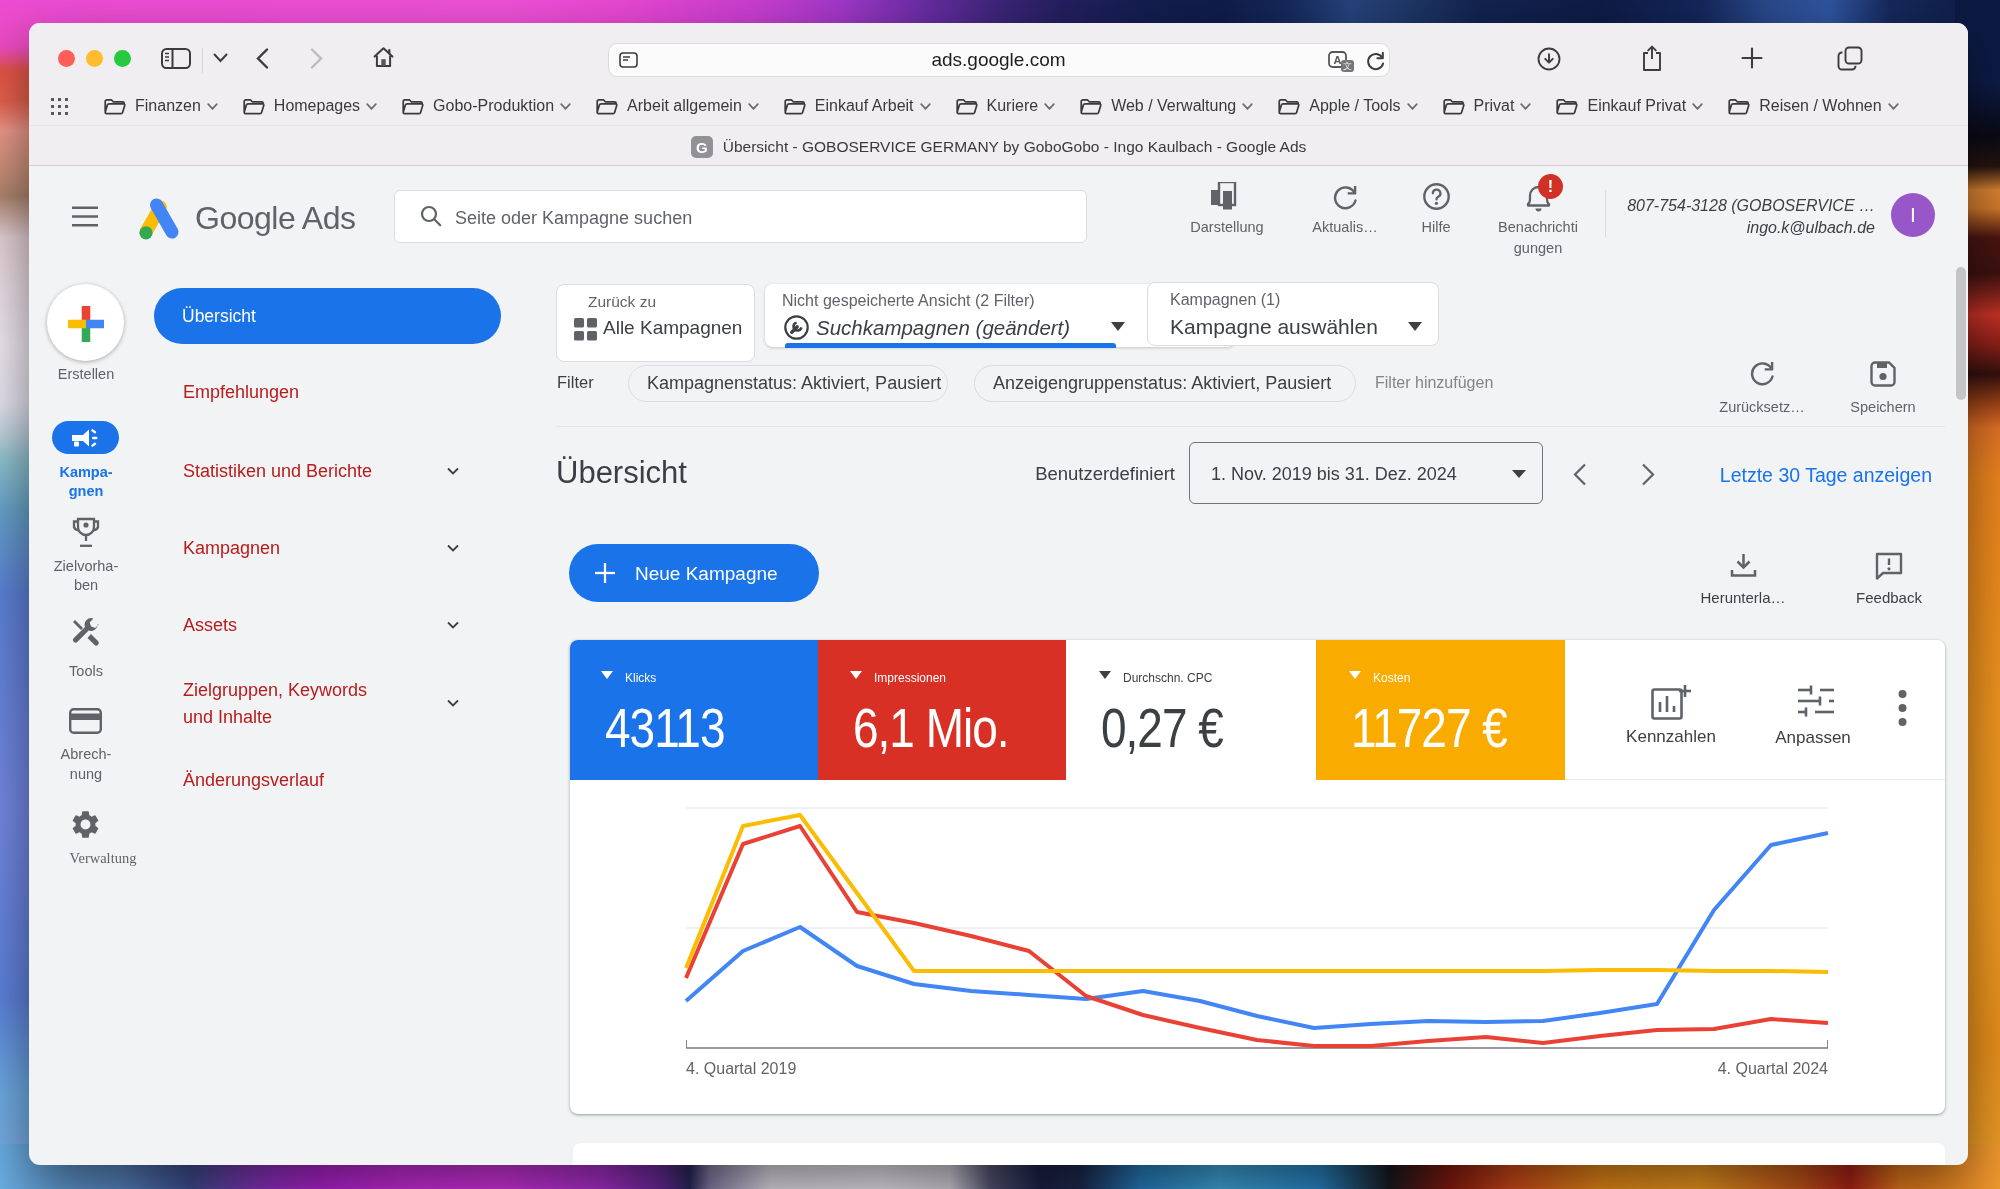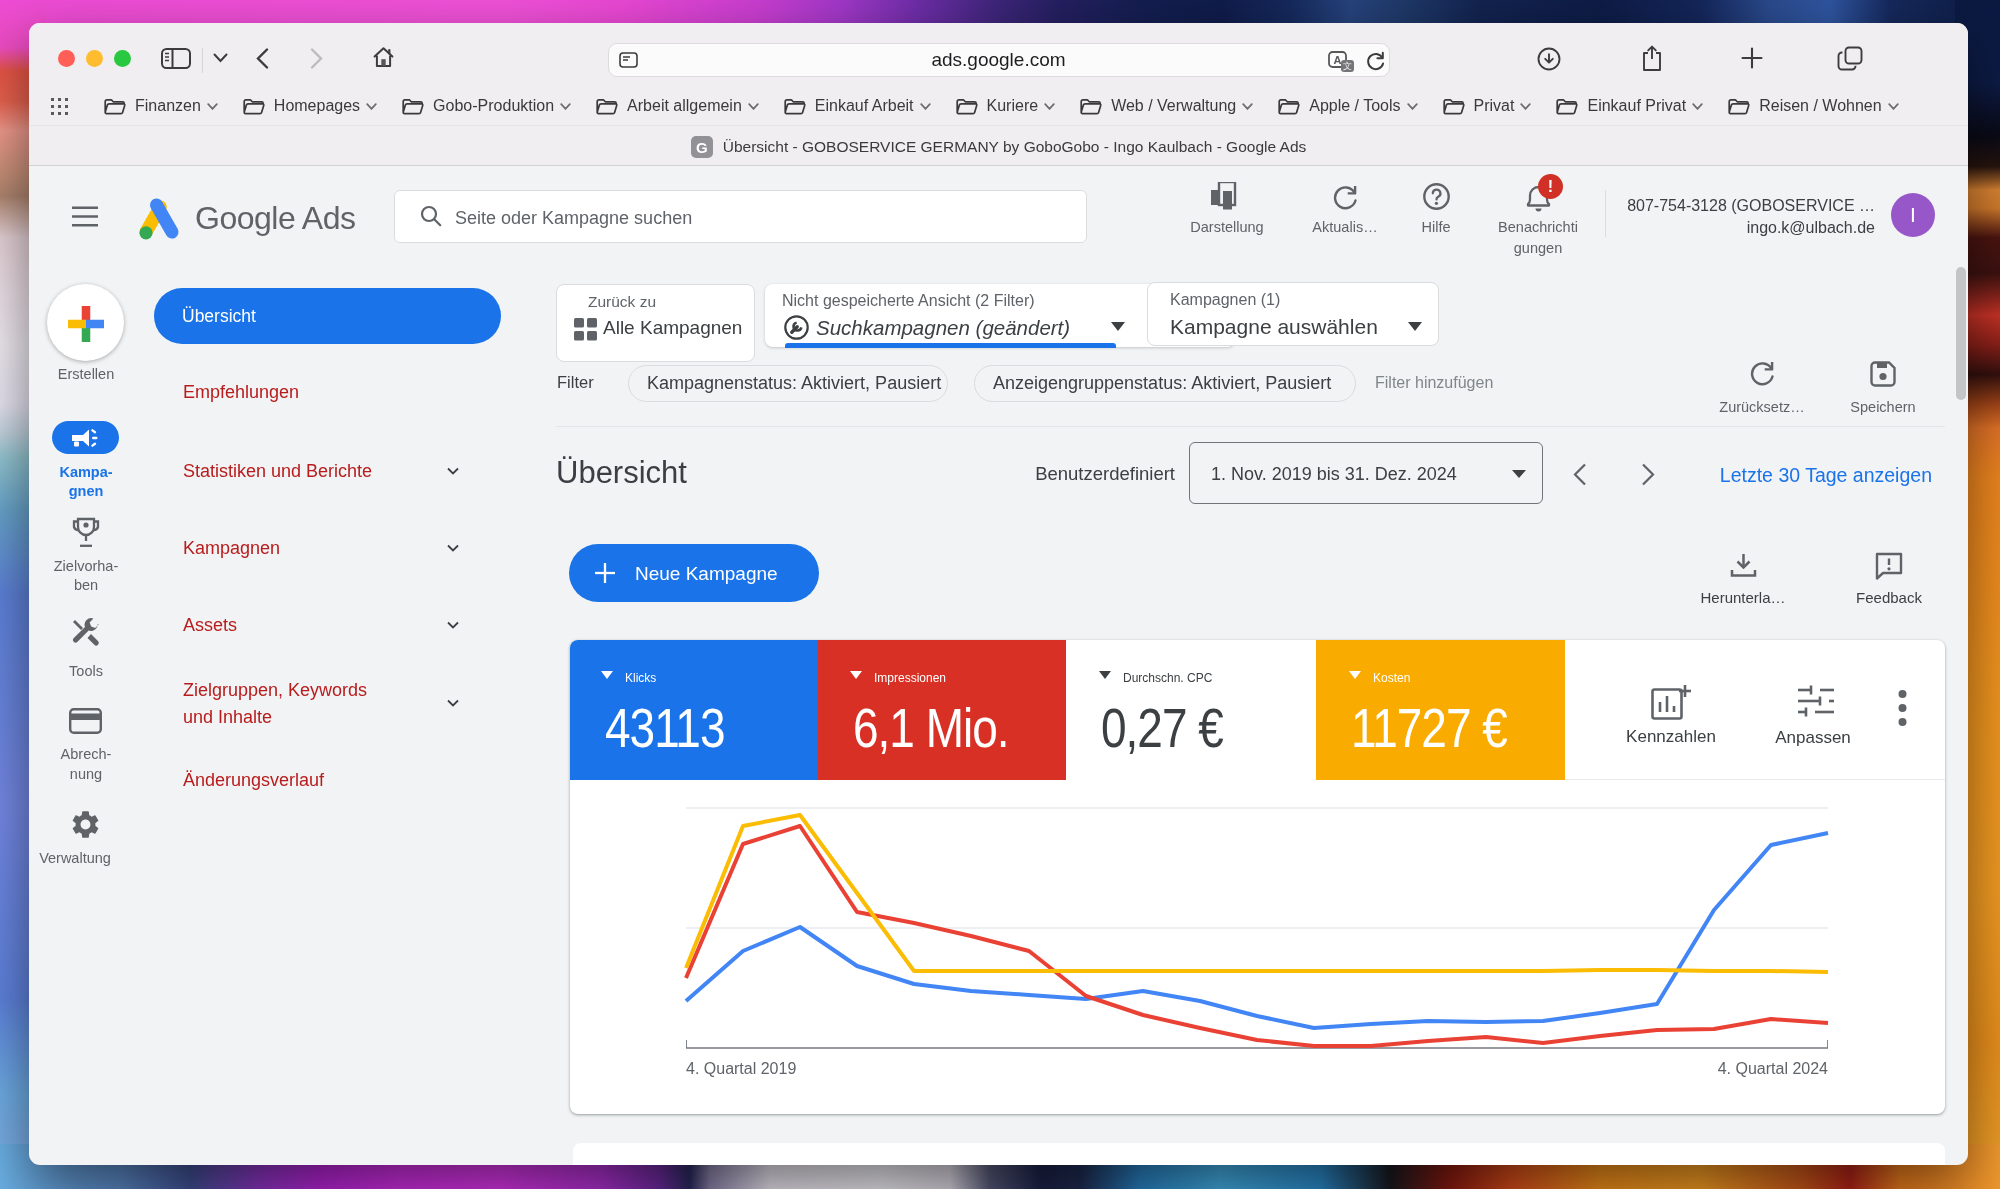--- a/index.html
+++ b/index.html
@@ -21,21 +21,21 @@
 #urlbar{position:absolute;left:579px;top:20px;width:782px;height:34px;background:#fcfbfc;border:1px solid #dcdadd;border-radius:9px;box-sizing:border-box;}
 #urltxt{position:absolute;left:0;width:100%;text-align:center;top:26px;font-size:19px;color:#1d1d1f;}
 .bm{display:flex;align-items:center;position:absolute;top:67px;height:32px;}
 .bm .itm{display:flex;align-items:center;white-space:nowrap;}
 .bm .itm span{font-size:16px;color:#3a3a3c;margin:0 6px 0 9px;}
 #tabrow{position:absolute;left:0;top:105px;width:100%;height:38px;display:flex;align-items:center;justify-content:center;}
 #gbadge{width:22px;height:22px;border-radius:5px;background:#919196;color:#fff;font-size:15px;font-weight:bold;display:flex;align-items:center;justify-content:center;margin-right:10px;}
 #tabtitle{font-size:15.5px;color:#3a3a3c;}
 #srch{position:absolute;left:365px;top:167px;width:693px;height:53px;background:#fff;border:1px solid #dadce0;border-radius:6px;box-sizing:border-box;}
 .hlabel{position:absolute;transform:translateX(-50%);font-size:14.5px;color:#5f6368;white-space:nowrap;}
-.acct{position:absolute;right:93px;text-align:right;font-size:16px;color:#3c4043;white-space:nowrap;}
+.acct{position:absolute;right:93px;text-align:right;font-size:16px;color:#3c4043;white-space:nowrap;font-style:italic;}
 #avatar{position:absolute;left:1862px;top:170px;width:44px;height:44px;border-radius:50%;background:#9857c8;color:#fff;font-size:21px;display:flex;align-items:center;justify-content:center;}
 
 #erstellen{position:absolute;left:18px;top:261px;width:77px;height:77px;border-radius:50%;background:#fff;box-shadow:0 1px 4px rgba(0,0,0,.3);}
 .raillbl{position:absolute;transform:translateX(-50%);font-size:14.5px;color:#5f6368;white-space:nowrap;}
 .raillbl.sel{color:#1a73e8;font-weight:bold;}
 #kpill{position:absolute;left:23px;top:398px;width:67px;height:33px;border-radius:17px;background:#1a73e8;}
 
 #navpill{position:absolute;left:125px;top:265px;width:347px;height:56px;border-radius:28px;background:#1a73e8;color:#fff;font-size:17.5px;display:flex;align-items:center;padding-left:28px;box-sizing:border-box;}
 .nav{position:absolute;left:154px;transform:translateY(-50%);font-size:18px;color:#b91c1c;white-space:nowrap;}
 .chev{position:absolute;width:14px;height:14px;}
@@ -348,21 +348,21 @@
 <div class="raillbl" style="left:57px;top:640px;">Tools</div>
 <svg class="abs" style="left:40px;top:685px;" width="33" height="26" viewBox="0 0 33 26">
       <rect x="1.2" y="1.2" width="30.6" height="23.6" rx="3.5" fill="none" stroke="#5f6368" stroke-width="2.4"></rect>
       <rect x="2" y="5.5" width="29" height="6.5" fill="#5f6368"></rect>
     </svg>
 <div class="raillbl" style="left:57px;top:723px;">Abrech-</div>
 <div class="raillbl" style="left:57px;top:743px;">nung</div>
 <svg class="abs" style="left:40px;top:785px;" width="33" height="33" viewBox="0 0 24 24">
       <path fill="#5f6368" d="M19.14 12.94c.04-.3.06-.61.06-.94 0-.32-.02-.64-.07-.94l2.03-1.58a.49.49 0 0 0 .12-.61l-1.92-3.32a.488.488 0 0 0-.59-.22l-2.39.96c-.5-.38-1.03-.7-1.62-.94l-.36-2.54a.484.484 0 0 0-.48-.41h-3.84c-.24 0-.43.17-.47.41l-.36 2.54c-.59.24-1.13.57-1.62.94l-2.39-.96c-.22-.08-.47 0-.59.22L2.74 8.87c-.12.21-.08.47.12.61l2.03 1.58c-.05.3-.09.63-.09.94s.02.64.07.94l-2.03 1.58a.49.49 0 0 0-.12.61l1.92 3.32c.12.22.37.29.59.22l2.39-.96c.5.38 1.03.7 1.62.94l.36 2.54c.05.24.24.41.48.41h3.84c.24 0 .44-.17.47-.41l.36-2.54c.59-.24 1.13-.56 1.62-.94l2.39.96c.22.08.47 0 .59-.22l1.92-3.32c.12-.22.07-.47-.12-.61l-2.01-1.58zM12 15.6c-1.98 0-3.6-1.62-3.6-3.6s1.62-3.6 3.6-3.6 3.6 1.62 3.6 3.6-1.62 3.6-3.6 3.6z"></path>
     </svg>
-<div class="raillbl" style="left:46px;top:827px;">Verwaltung</div>
+<div class="raillbl" style="left:74px;top:827px;font-family:Liberation Serif, serif;">Verwaltung</div>
 
 <div id="navpill">Übersicht</div>
 <div class="nav" style="top:369px;">Empfehlungen</div>
 <div class="nav" style="top:448px;">Statistiken und Berichte</div>
 <div class="nav" style="top:525px;">Kampagnen</div>
 <div class="nav" style="top:602px;">Assets</div>
 <div class="nav" style="top:667px;">Zielgruppen, Keywords</div>
 <div class="nav" style="top:694px;">und Inhalte</div>
 <div class="nav" style="top:757px;">Änderungsverlauf</div>
 <svg class="abs chev" style="left:417px;top:441px;" viewBox="0 0 14 14">

